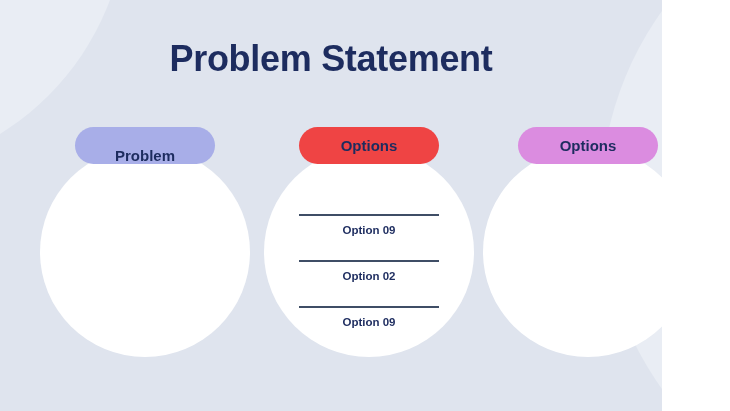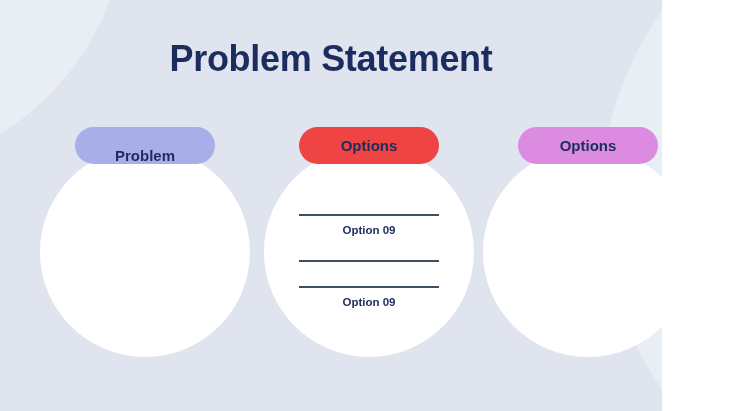--- a/index.html
+++ b/index.html
@@ -110,20 +110,21 @@
       <span class="pill-label">Options</span>
     </div>
     <div class="content-circle">
       <div class="options-list">
         <div class="option-group">
           <div class="option-line"></div>
           <div class="option-label">Option 09</div>
         </div>
         <div class="option-group">
           <div class="option-line"></div>
+          <div class="option-label">Option 02</div>
         </div>
         <div class="option-group">
           <div class="option-line"></div>
           <div class="option-label">Option 09</div>
         </div>
       </div>
     </div>
   </div>
 
   <div class="column col-2">

